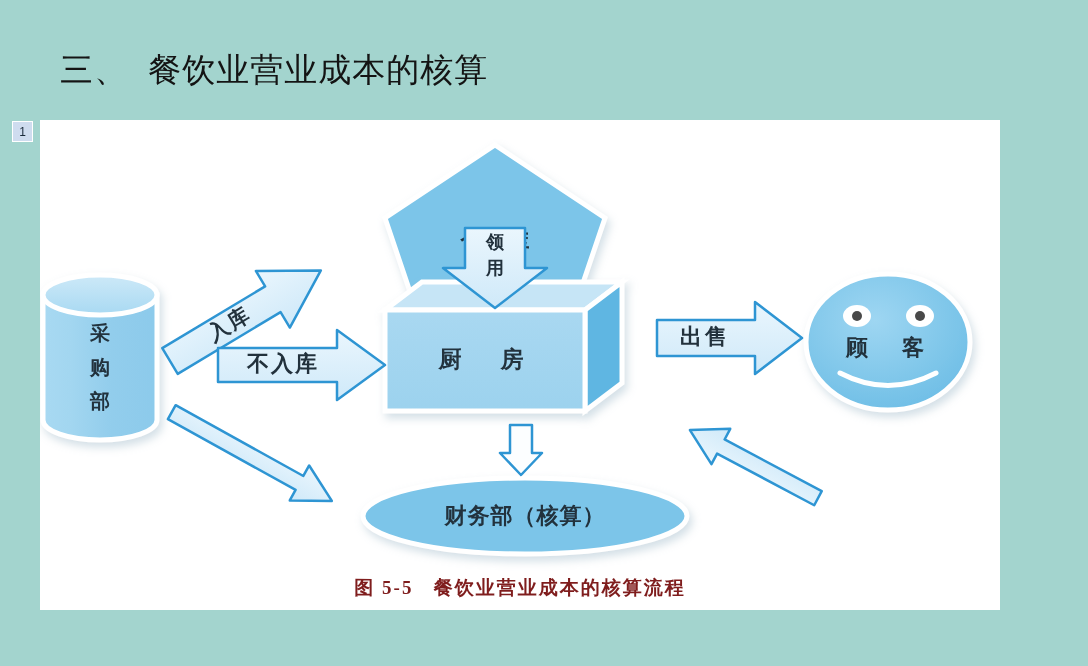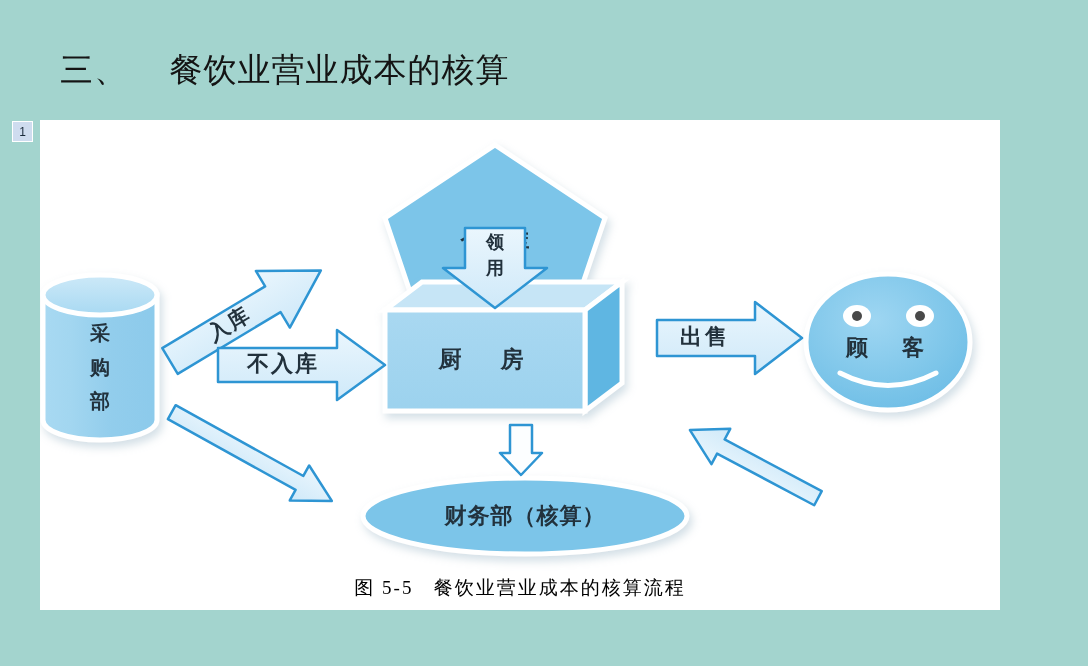--- a/index.html
+++ b/index.html
@@ -18,21 +18,21 @@
   
   #slide-title {
     position: absolute;
     left: 60px;
     top: 48px;
     font-size: 33px;
     font-weight: normal;
     color: #141414;
     letter-spacing: 1px;
     white-space: pre;
-    font-family: Liberation Mono, monospace;
+    font-family: Liberation Sans, sans-serif;
   }
 
   
   #slide-number-badge {
     position: absolute;
     left: 12px;
     top: 121px;
     width: 21px;
     height: 21px;
     background: #cfdcef;
@@ -66,23 +66,23 @@
     display: block;
   }
 
   
   #figure-caption {
     position: absolute;
     left: 0;
     top: 455px;
     width: 960px;
     text-align: center;
-    color: #000000;
+    color: #7f1d1d;
     font-size: 19px;
-    font-weight: normal;
+    font-weight: bold;
     letter-spacing: 2px;
     white-space: pre;
     font-family: "Liberation Serif", "DejaVu Serif", serif;
   }
 
   
   .node-label {
     font-family: "Liberation Serif", "DejaVu Serif", serif;
     fill: #22313c;
     font-weight: bold;

